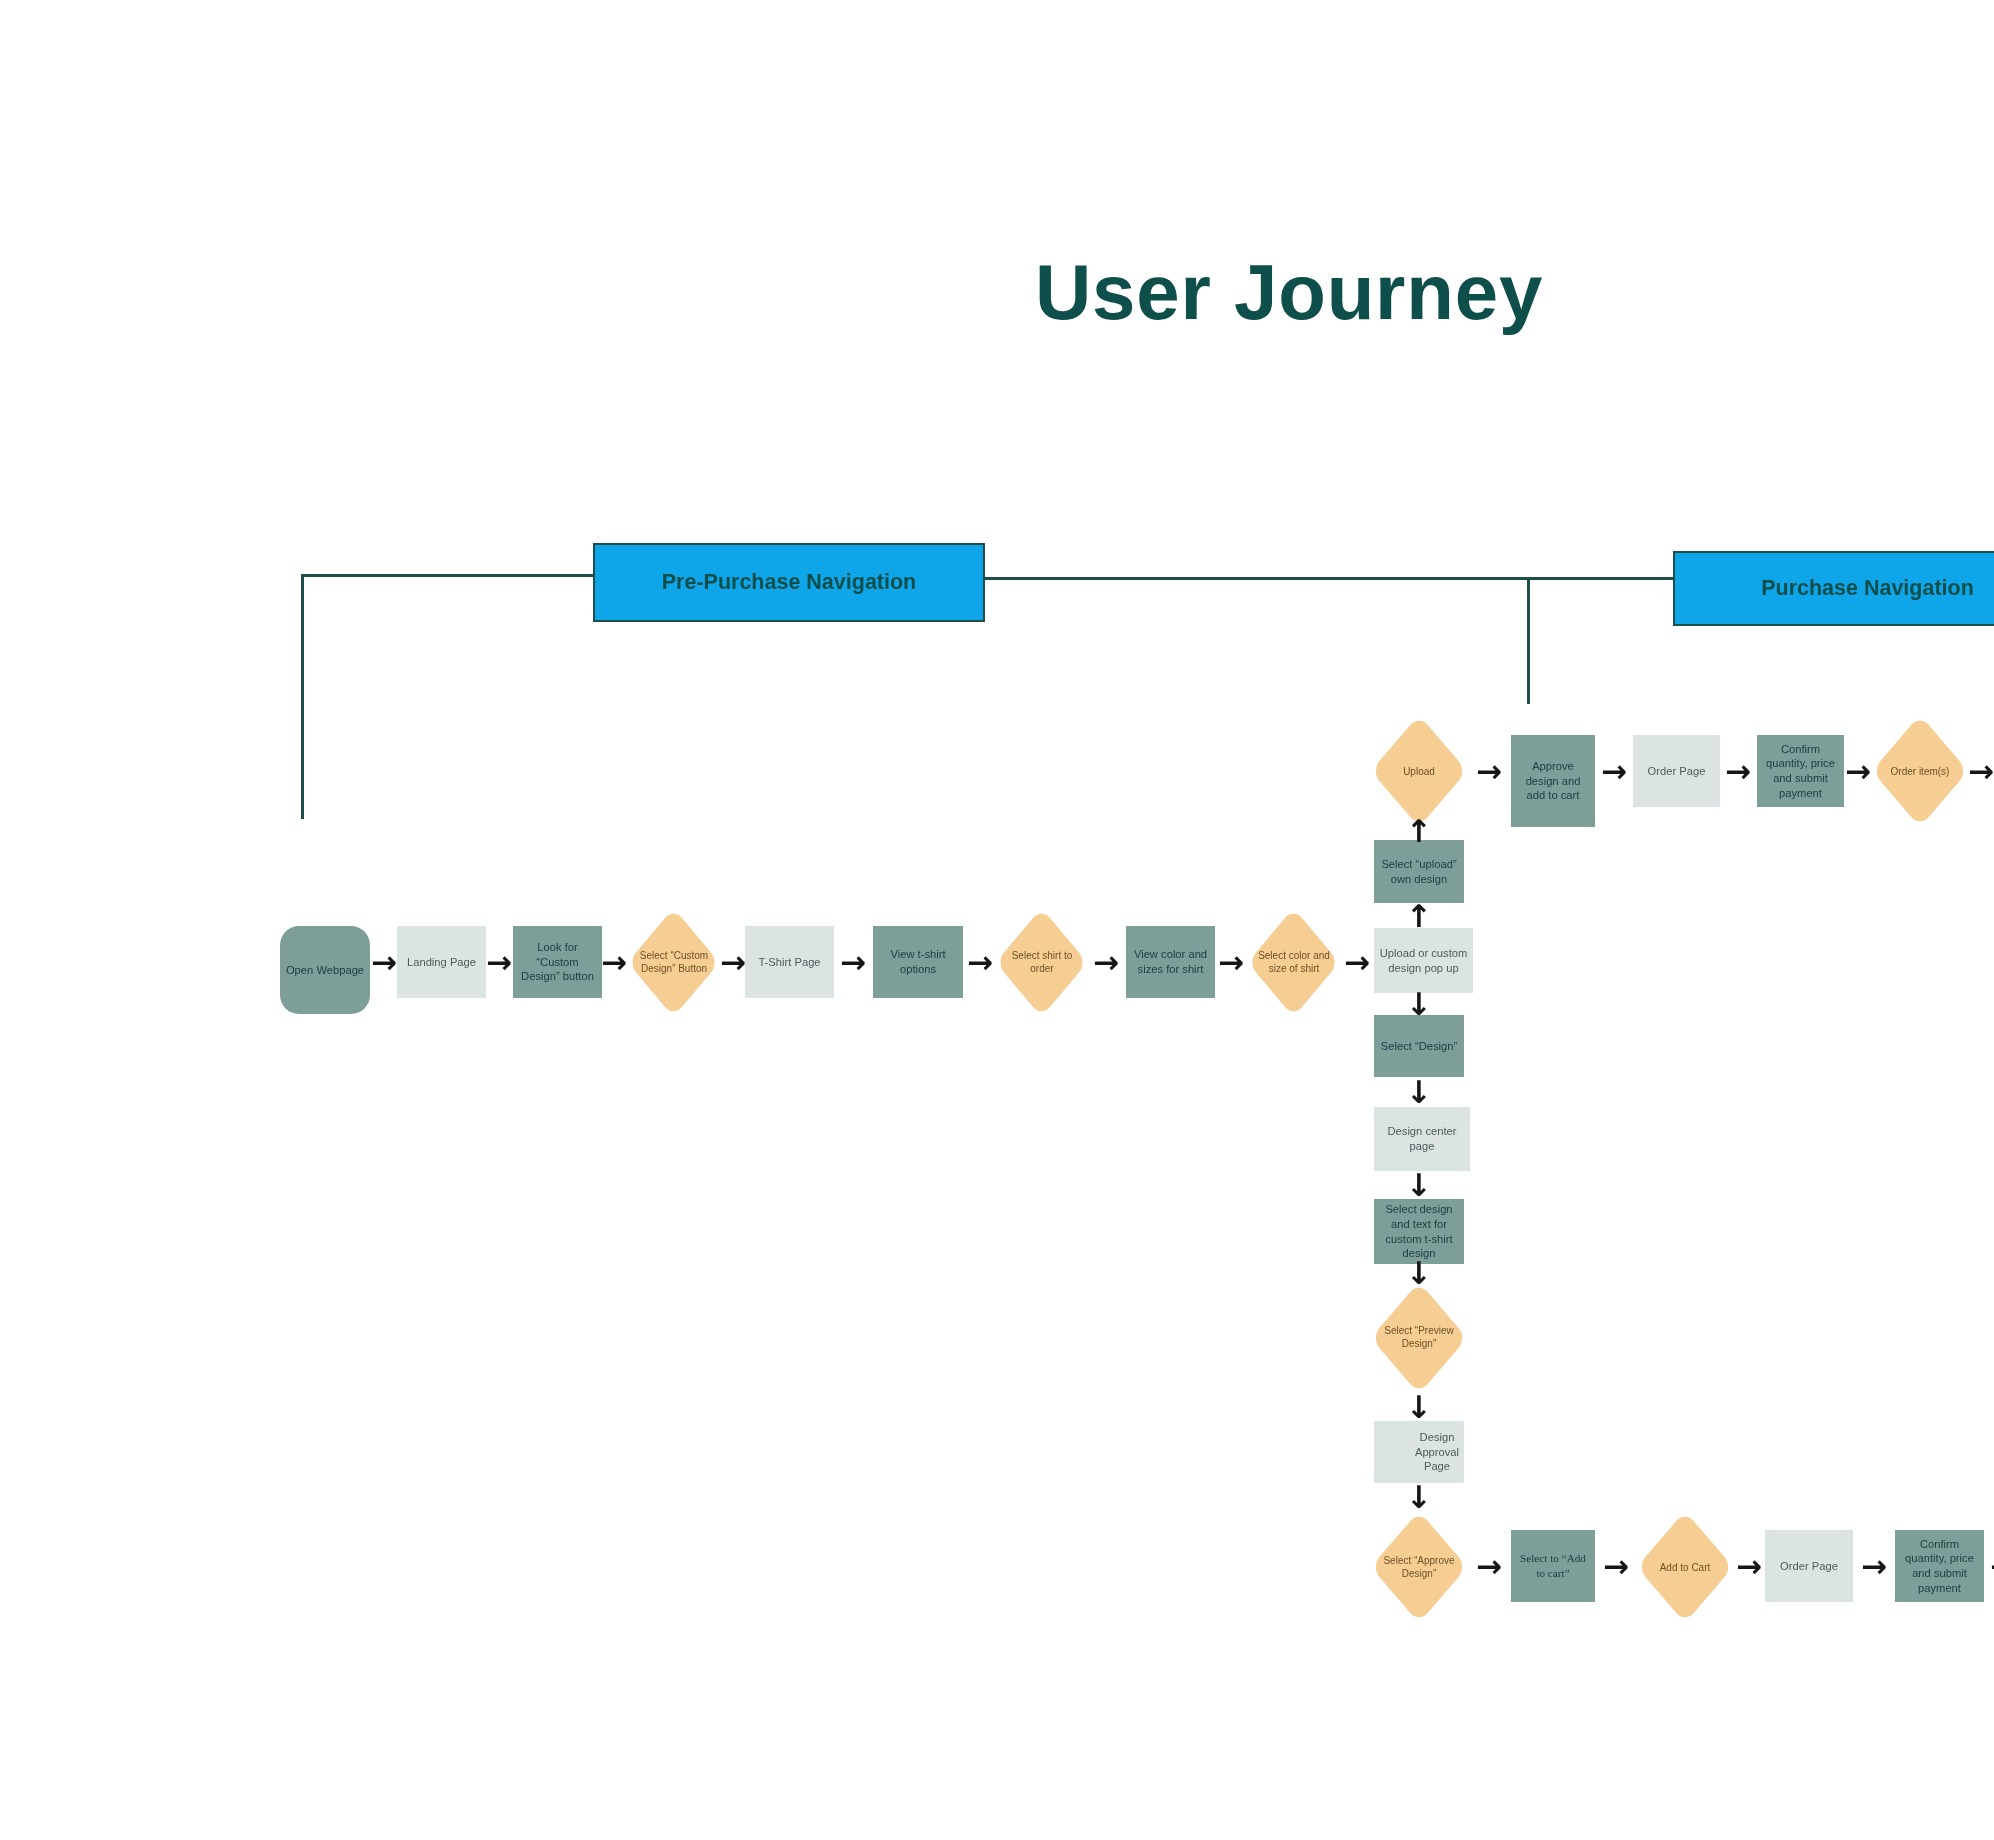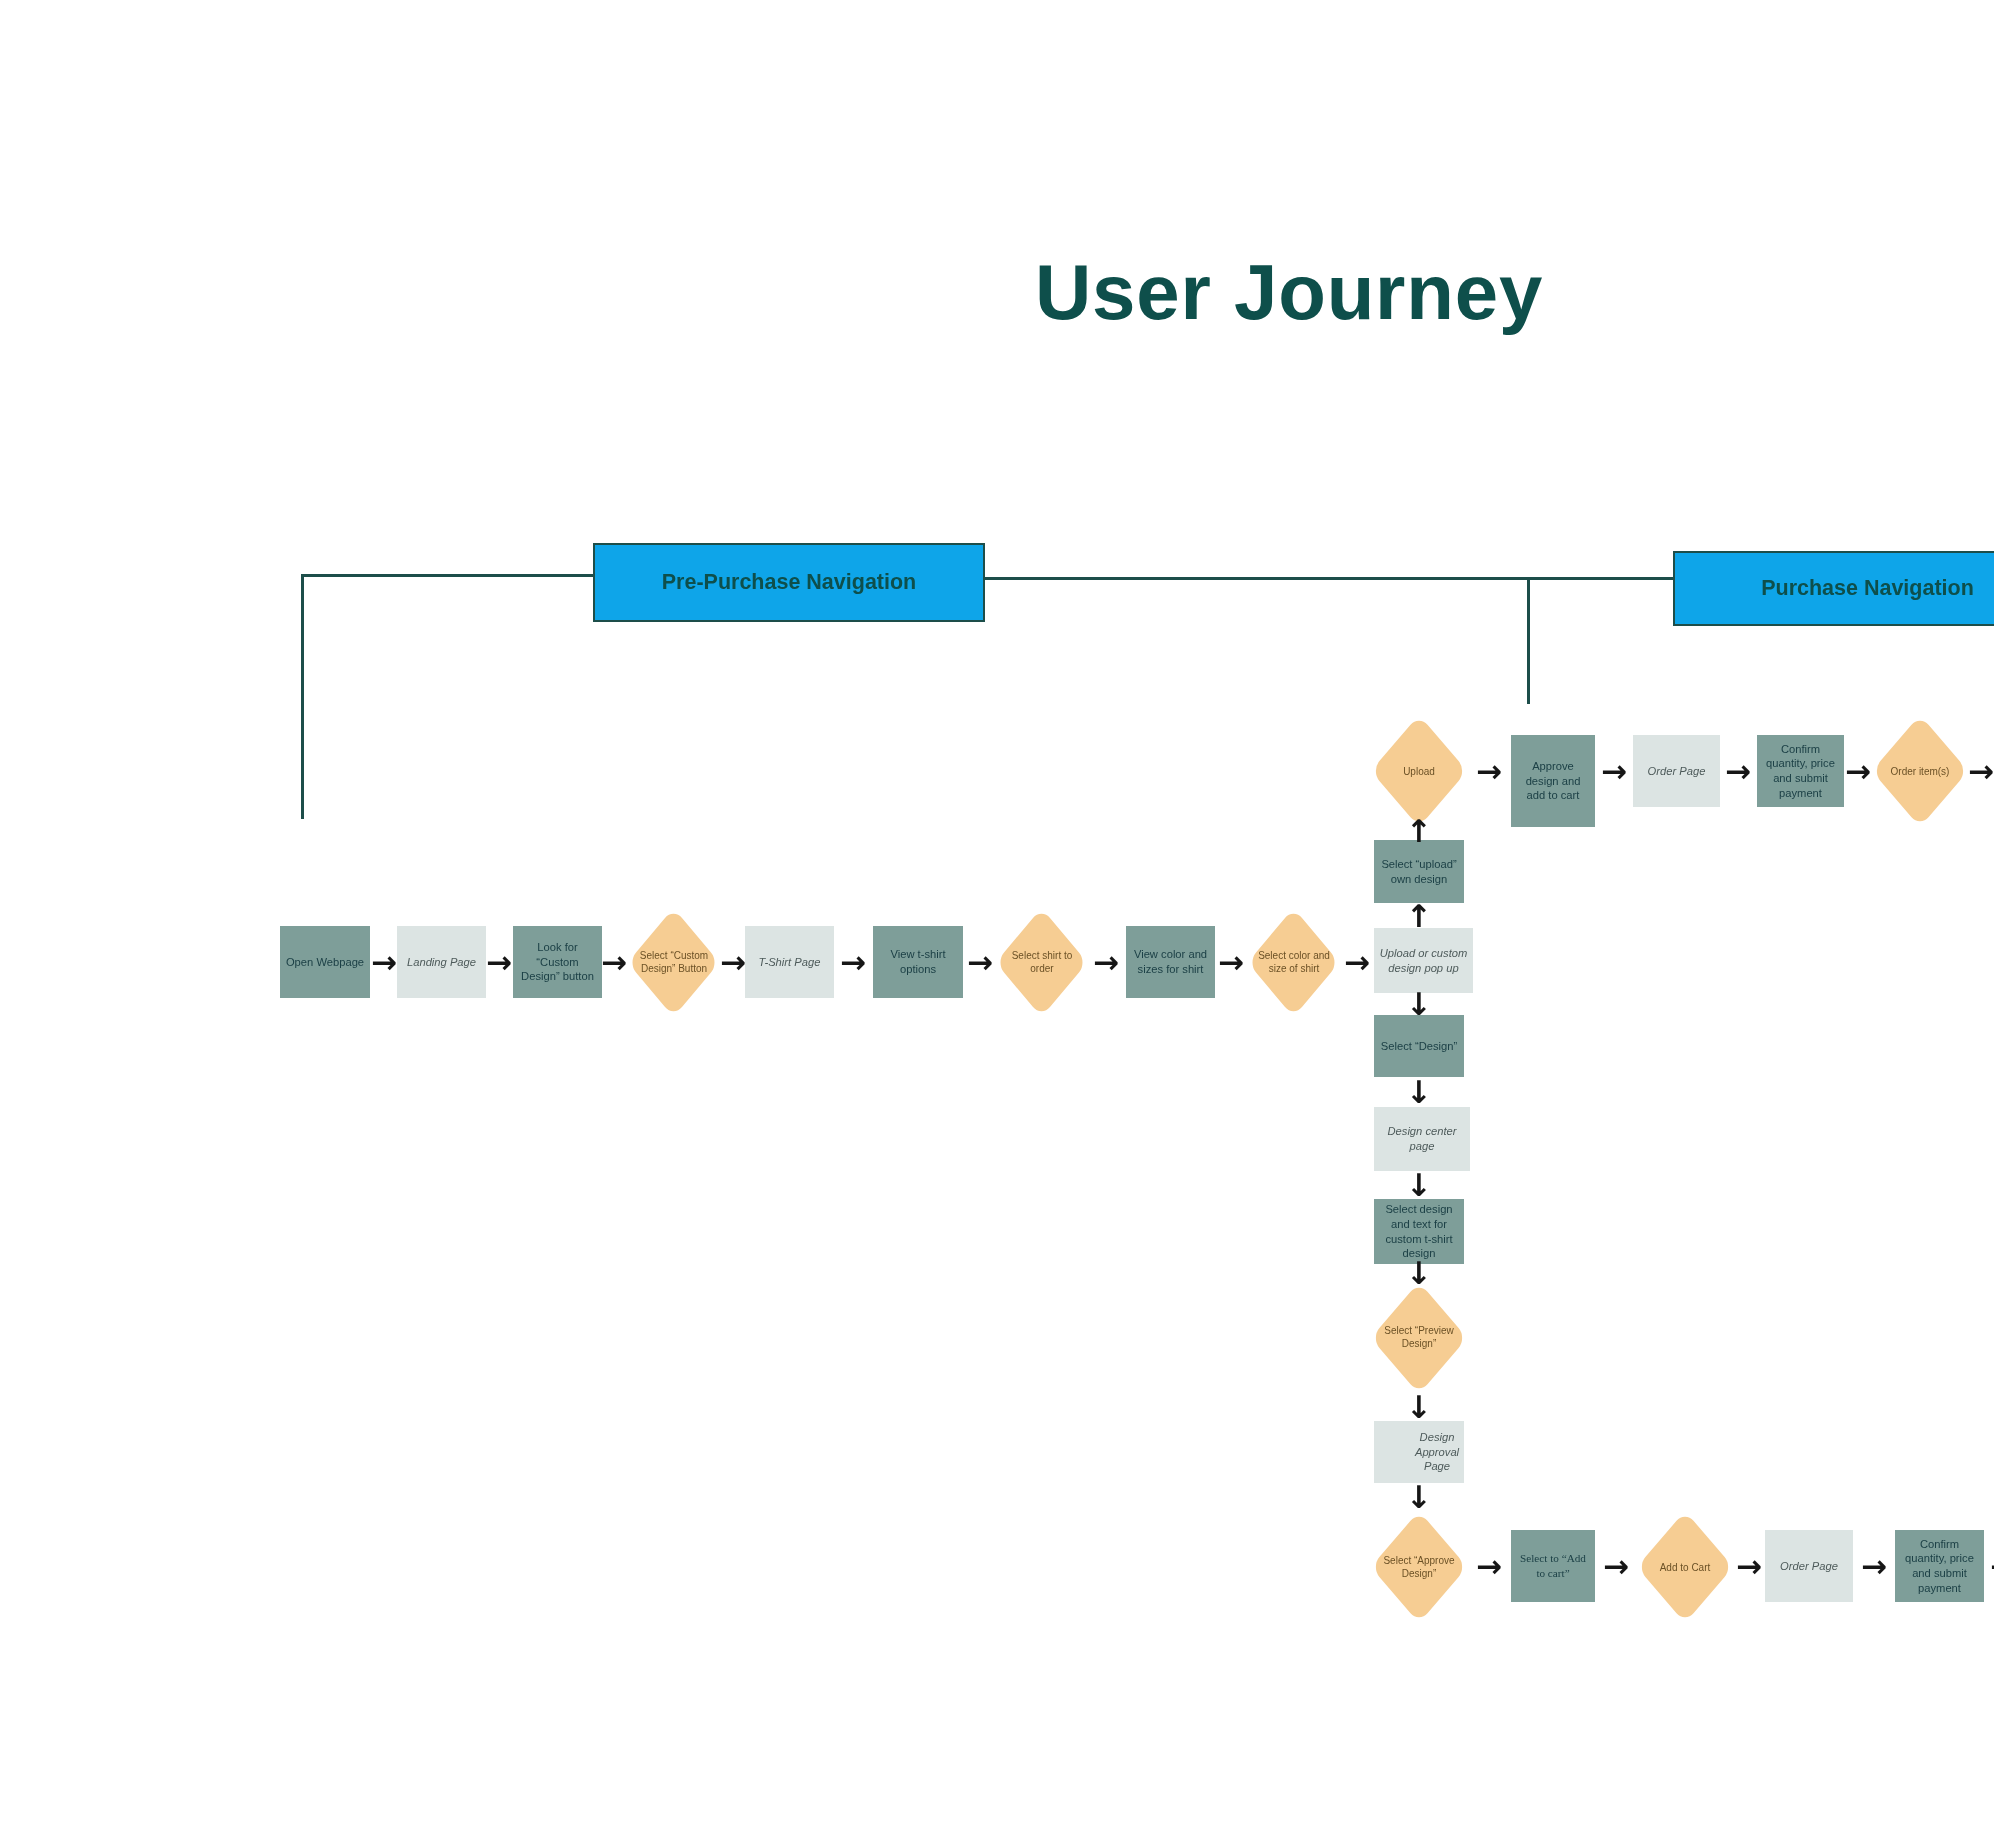--- a/index.html
+++ b/index.html
@@ -12,21 +12,21 @@
           font-family:"Liberation Sans", sans-serif;overflow:hidden;}
   .title{position:absolute;left:930px;top:247px;width:718px;text-align:center;
          font-size:78px;font-weight:bold;color:var(--title);letter-spacing:0.8px;}
   .section-box{position:absolute;background:#0ea5e9;border:2.8px solid var(--accent);
          display:flex;align-items:center;justify-content:center;box-sizing:border-box;}
   .section-box span{font-size:21.5px;font-weight:bold;color:var(--title);}
   .node{position:absolute;display:flex;align-items:center;justify-content:center;
         text-align:center;box-sizing:border-box;}
   .rect.dark{background:var(--box-dark);}
   .rect.dark span{color:var(--text-dark);}
-  .rect.light{background:var(--box-light);font-style:italic;}
+  .rect.light{background:var(--box-light);}
   .rect.light span{color:var(--text-light);}
   .rect span{font-size:11.2px;line-height:1.3;padding:3.2px 5.6px;}
   .diamond-shape{position:absolute;background:var(--diamond);border-radius:12px;}
   .diamond-label{position:absolute;display:flex;align-items:center;justify-content:center;
         text-align:center;}
   .diamond-label span{font-size:10px;line-height:1.3;color:var(--text-diamond);}
   .flow-arrow{position:absolute;transform:translate(-50%,-50%);color:var(--arrow);
         font-size:31px;font-weight:bold;font-family:"DejaVu Sans",sans-serif;line-height:1;}
   .connector{position:absolute;background:var(--accent);}
 </style>
@@ -43,21 +43,21 @@
     <span>Purchase Navigation</span>
   </div>
 
   <div id="connector-layer">
       <div class="connector" style="left: 301px; top: 574px; width: 292px; height: 2.8px;"></div>
       <div class="connector" style="left: 301px; top: 574px; width: 2.8px; height: 245px;"></div>
       <div class="connector" style="left: 985px; top: 577px; width: 688px; height: 2.8px;"></div>
       <div class="connector" style="left: 1527px; top: 579px; width: 2.8px; height: 125px;"></div>
     </div>
   <div id="nodes-layer">
-      <div class="node rect dark" style="left: 280px; top: 926px; width: 90px; height: 72px;">
+      <div class="node rect dark" style="left: 280px; top: 926px; width: 90px; height: 88px; border-radius: 19px;">
         <span>Open Webpage</span>
       </div>
       <div class="node rect light" style="left: 397px; top: 926px; width: 89px; height: 72px;">
         <span>Landing Page</span>
       </div>
       <div class="node rect dark" style="left: 513px; top: 926px; width: 89px; height: 72px;">
         <span>Look for “Custom Design” button</span>
       </div>
       <div class="diamond-shape" style="left: 641px; top: 930px; width: 65px; height: 65px; transform: scaleY(1.19) rotate(45deg);"></div>
       <div class="diamond-label" style="left: 632px; top: 922px; width: 84px; height: 80px;">

